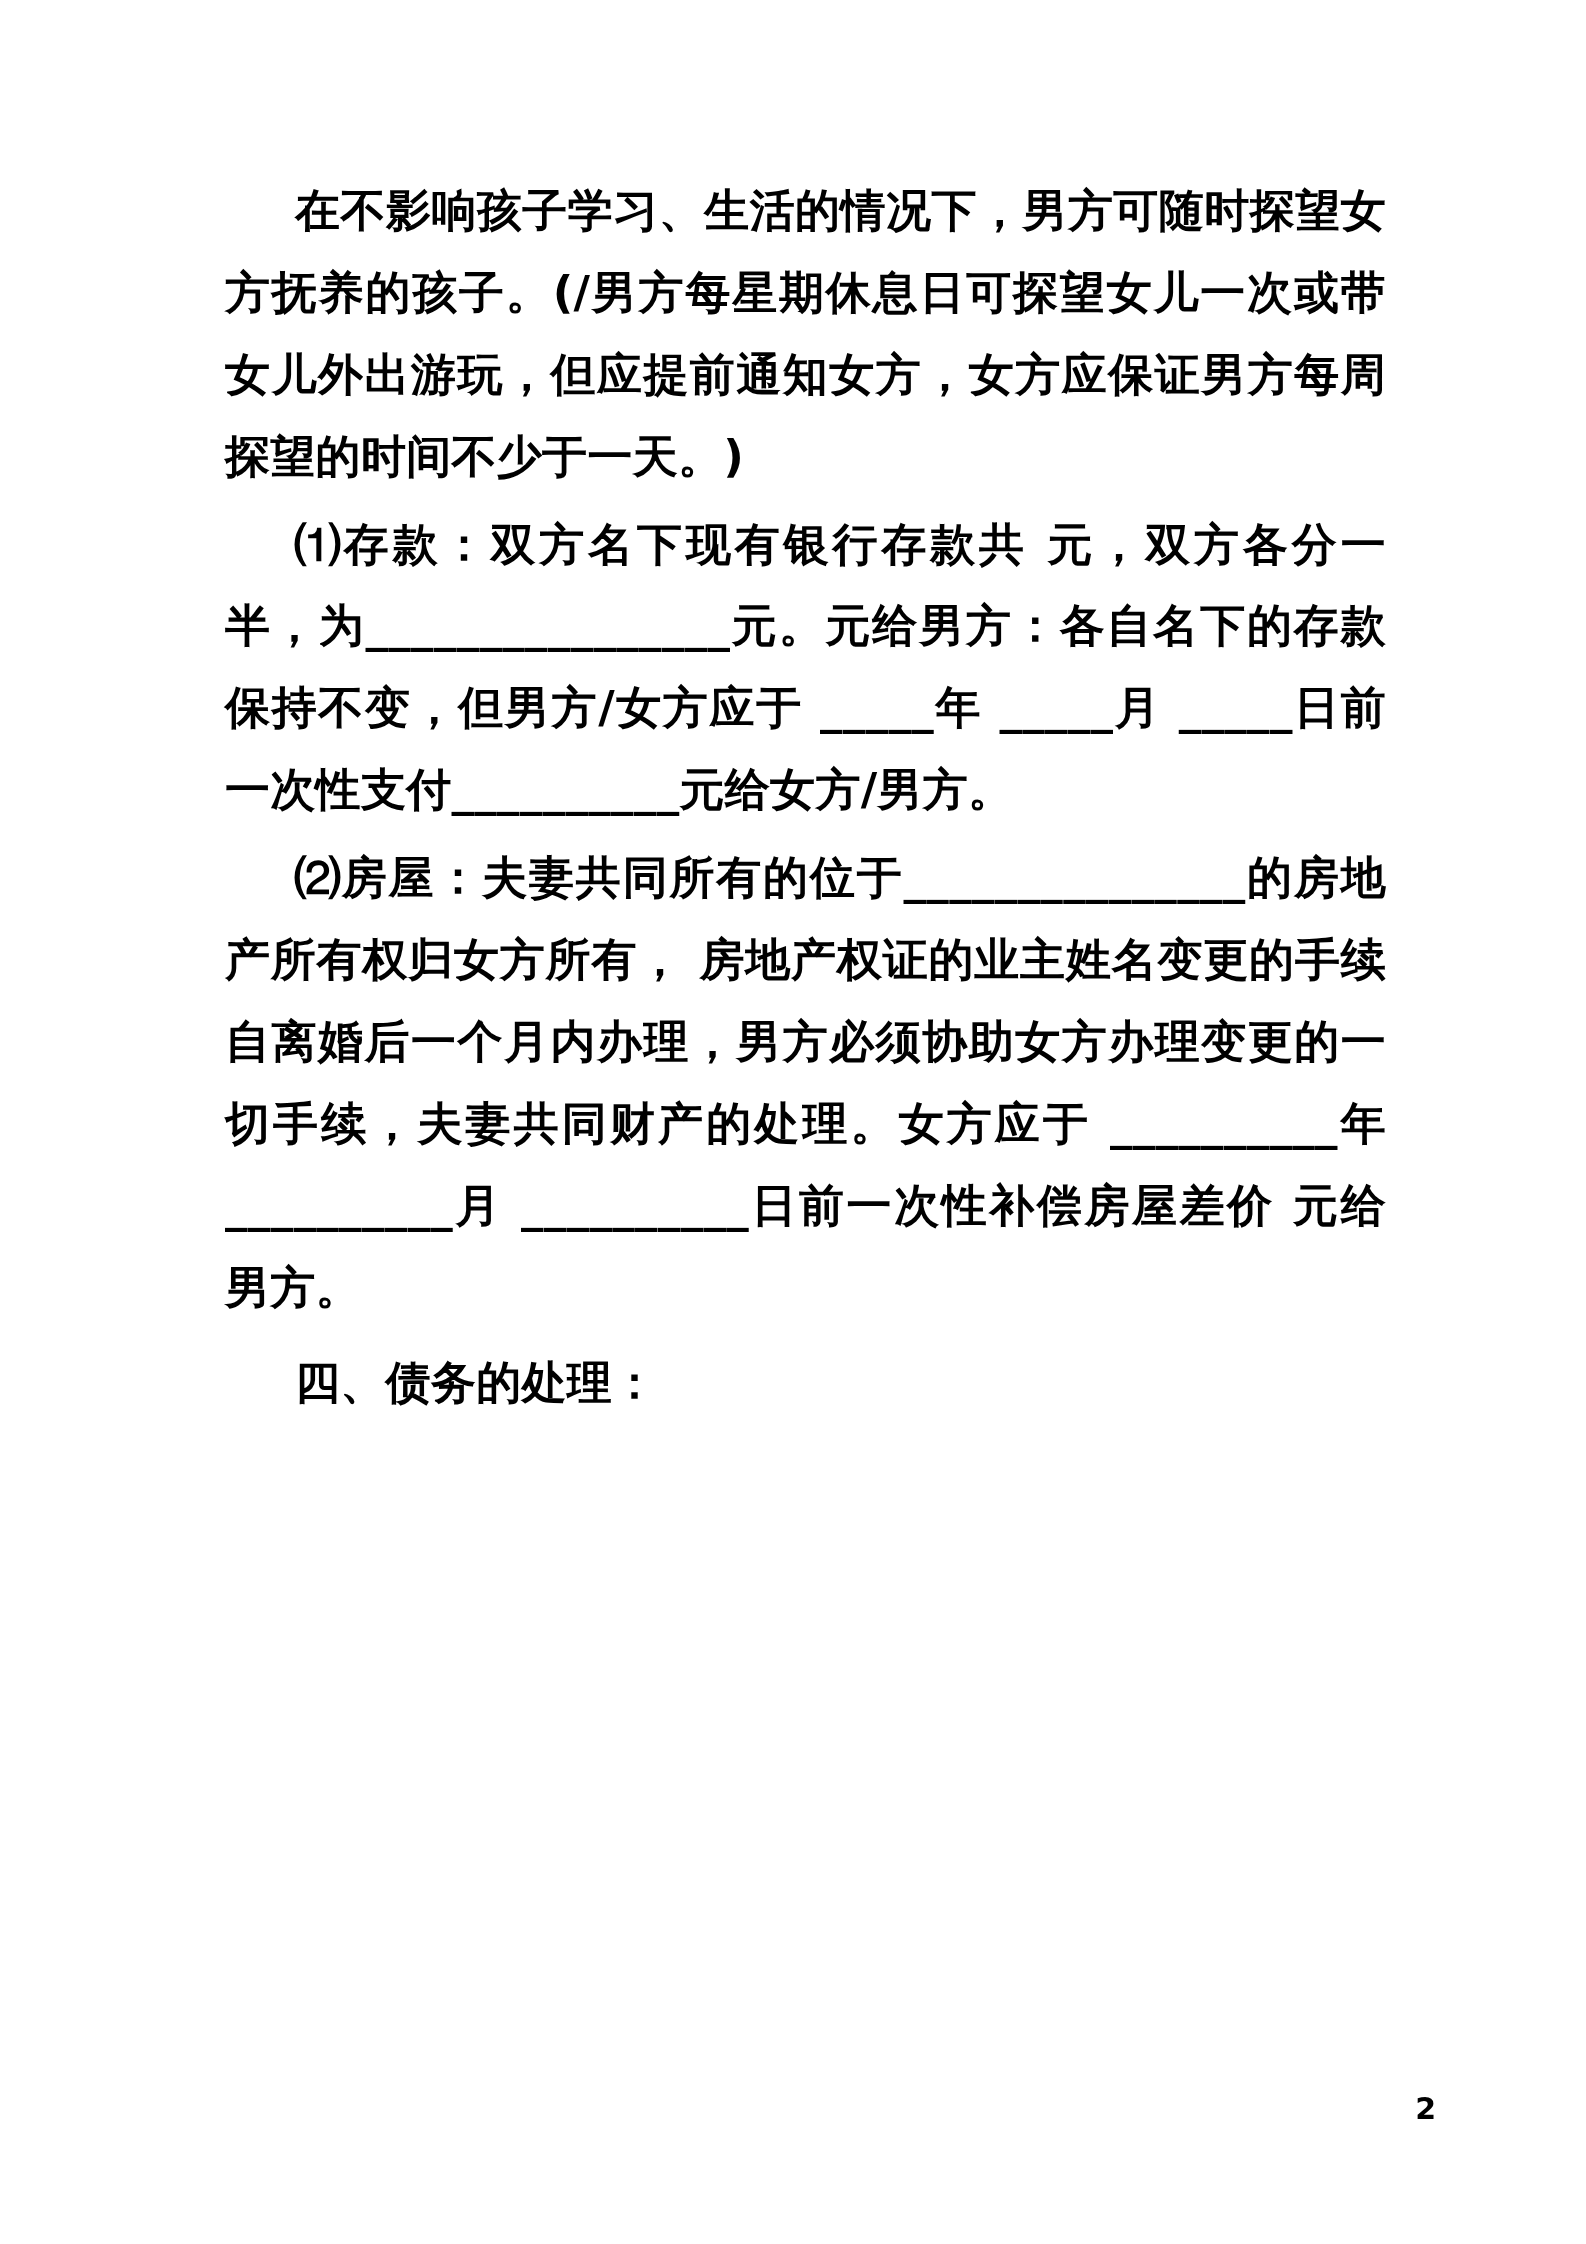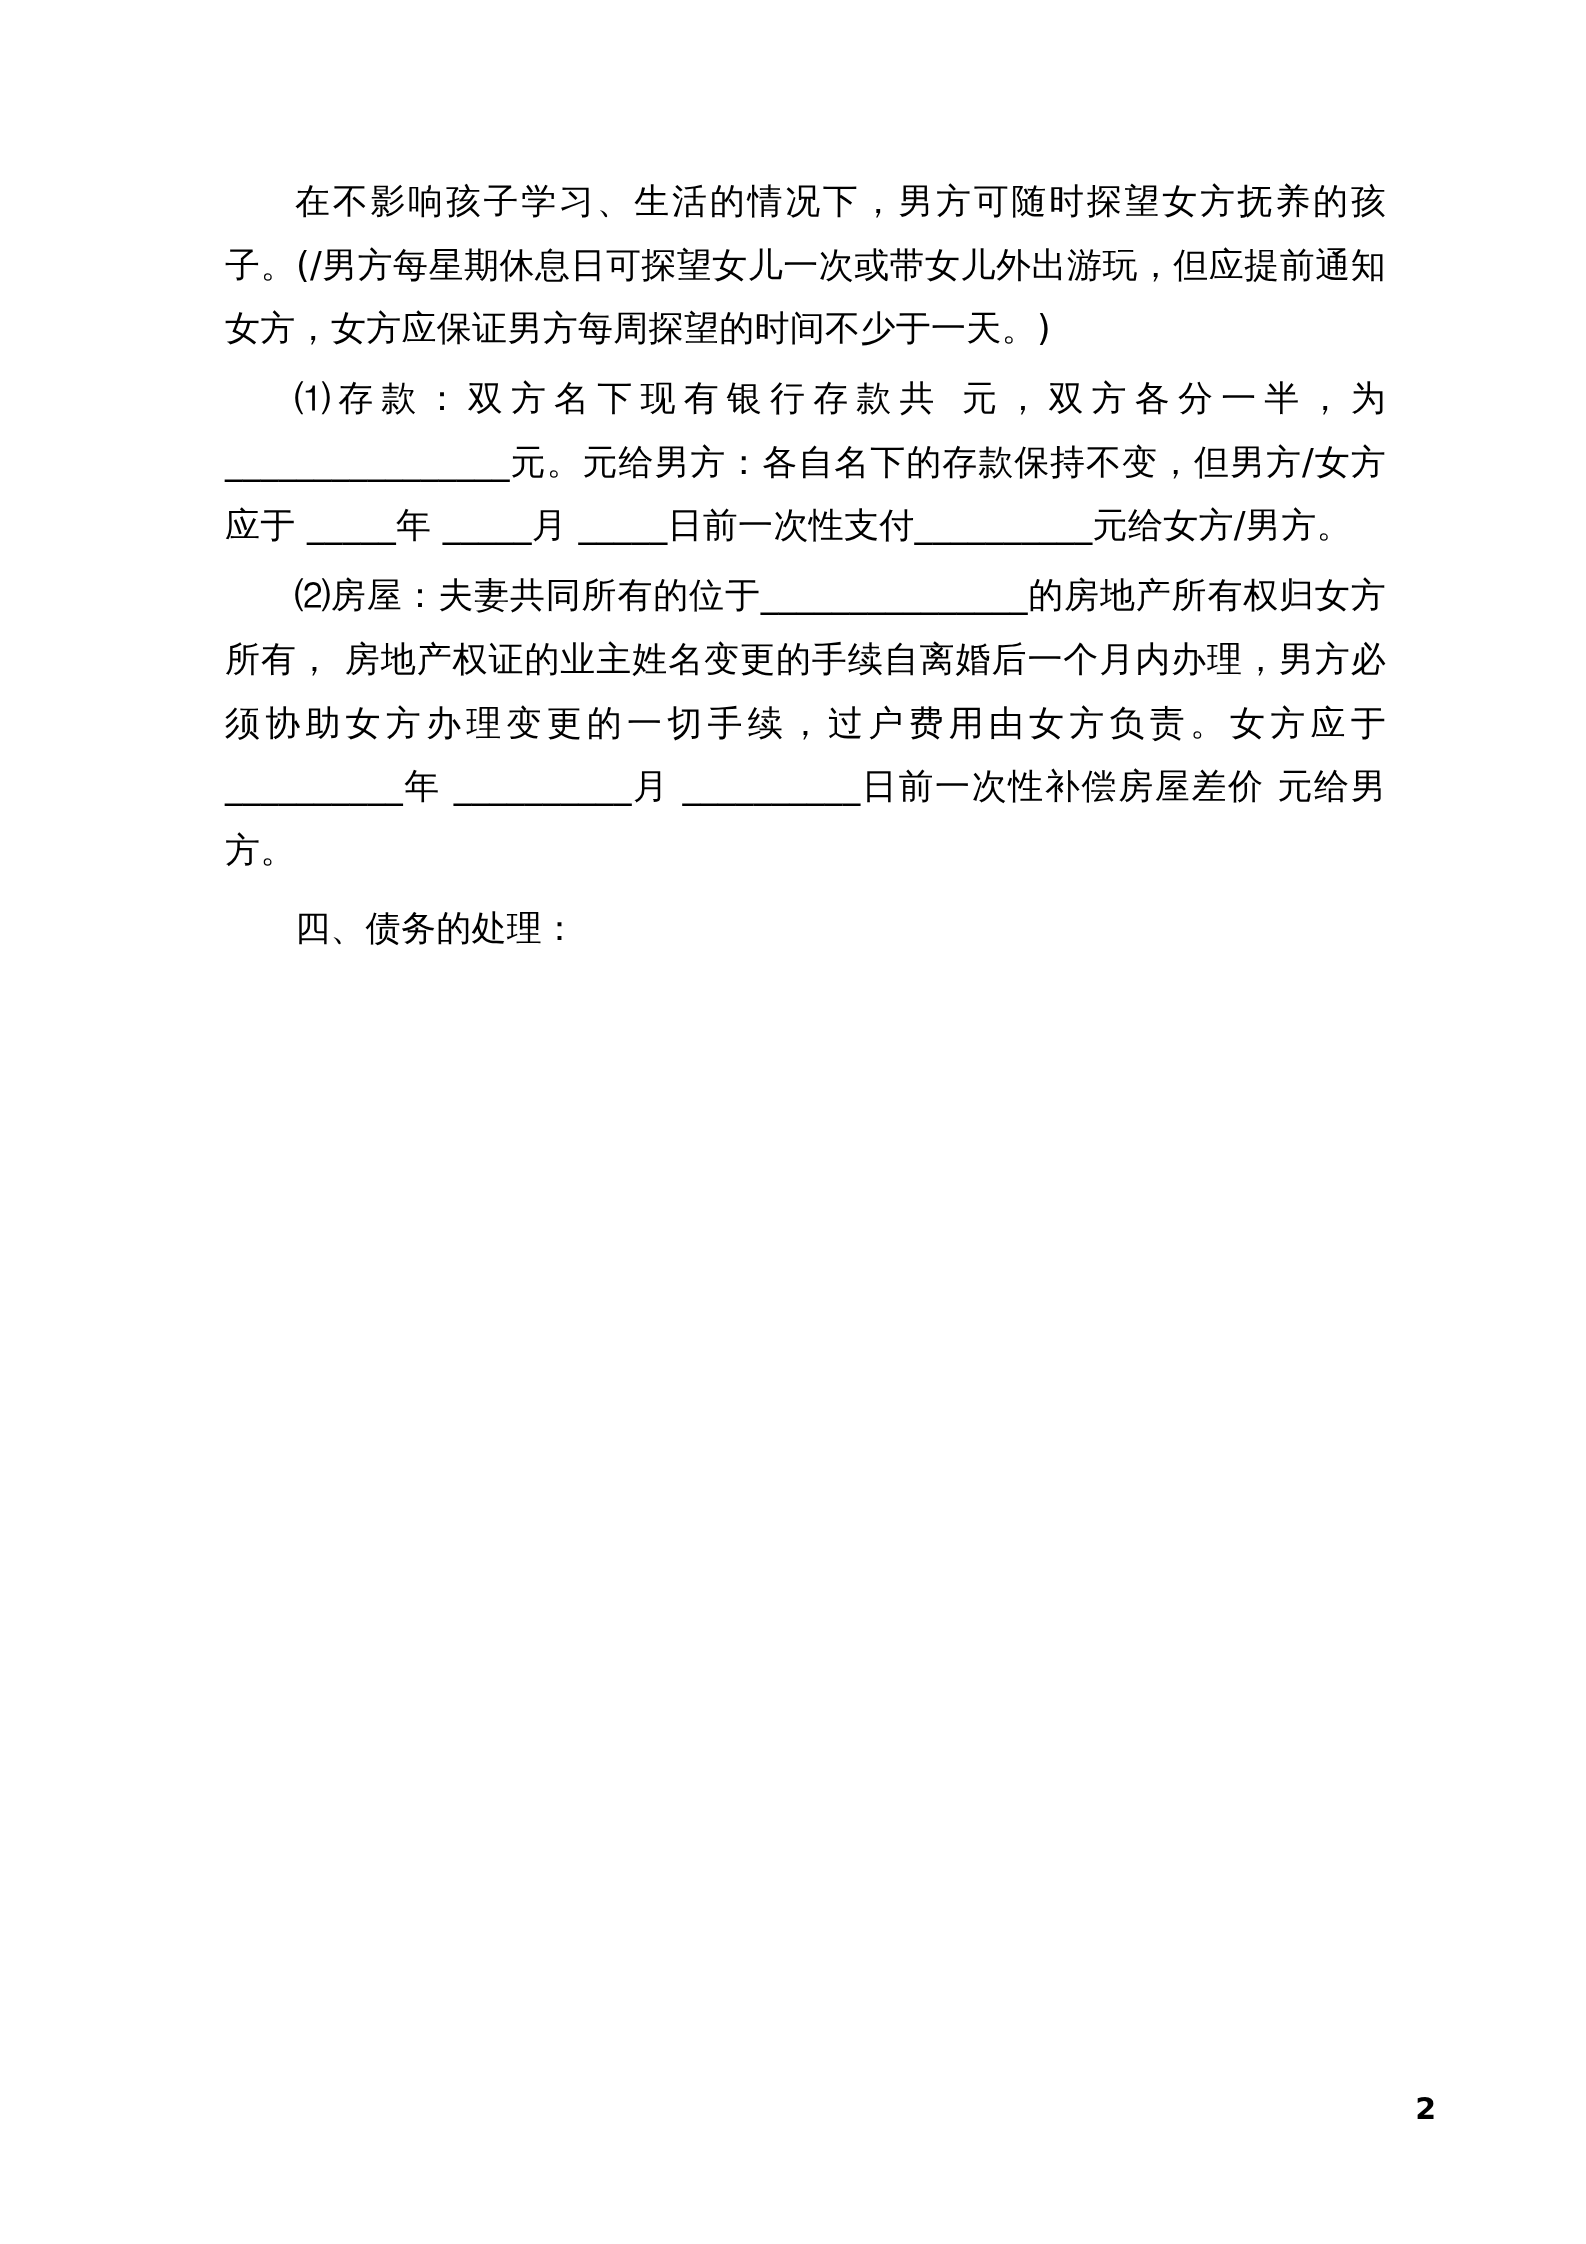--- a/index.html
+++ b/index.html
@@ -18,23 +18,23 @@
   .page {
     position: absolute;
     top: 0;
     left: 0;
     width: 1586px;
     height: 2244px;
     box-sizing: border-box;
     padding: 170px 200px 120px 225px;
   }
   .doc-body {
-    font-size: 35px;
+    font-size: 45px;
     line-height: 1.82;
-    font-weight: normal;
+    font-weight: bold;
     letter-spacing: 0.3px;
     text-align: justify;
     text-justify: inter-ideograph;
   }
   p.para {
     margin: 0 0 6px 0;
     text-indent: 70px;
   }
   p.heading {
     margin: 14px 0 10px 0;
@@ -53,17 +53,17 @@
     font-family: "DejaVu Sans", "Liberation Sans", sans-serif;
   }
 </style>
 </head>
 <body>
 
 <div class="page">
   <div class="doc-body">
     <p class="para">在不影响孩子学习、生活的情况下，男方可随时探望女方抚养的孩子。(/男方每星期休息日可探望女儿一次或带女儿外出游玩，但应提前通知女方，女方应保证男方每周探望的时间不少于一天。)</p>
     <p class="para spread">⑴存款：双方名下现有银行存款共 元，双方各分一半，为________________元。元给男方：各自名下的存款保持不变，但男方/女方应于 _____年 _____月 _____日前一次性支付__________元给女方/男方。</p>
-    <p class="para spread">⑵房屋：夫妻共同所有的位于_______________的房地产所有权归女方所有， 房地产权证的业主姓名变更的手续自离婚后一个月内办理，男方必须协助女方办理变更的一切手续，过户费用由女方负责。女方应于 __________年 __________月 __________日前一次性补偿房屋差价 元给男方。</p>
+    <p class="para spread">⑵房屋：夫妻共同所有的位于_______________的房地产所有权归女方所有， 房地产权证的业主姓名变更的手续自离婚后一个月内办理，男方必须协助女方办理变更的一切手续，夫妻共同财产的处理。女方应于 __________年 __________月 __________日前一次性补偿房屋差价 元给男方。</p>
     <p class="heading">四、债务的处理：</p>
   </div>
   <div class="page-number">2</div>
 </div>
 
 </body></html>

